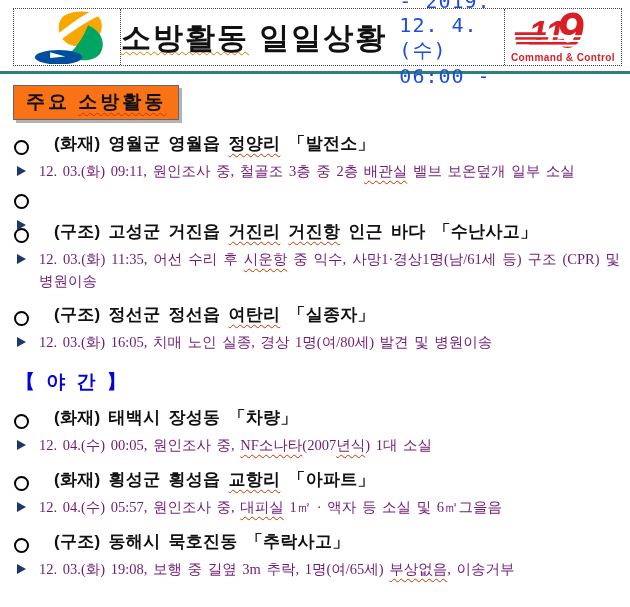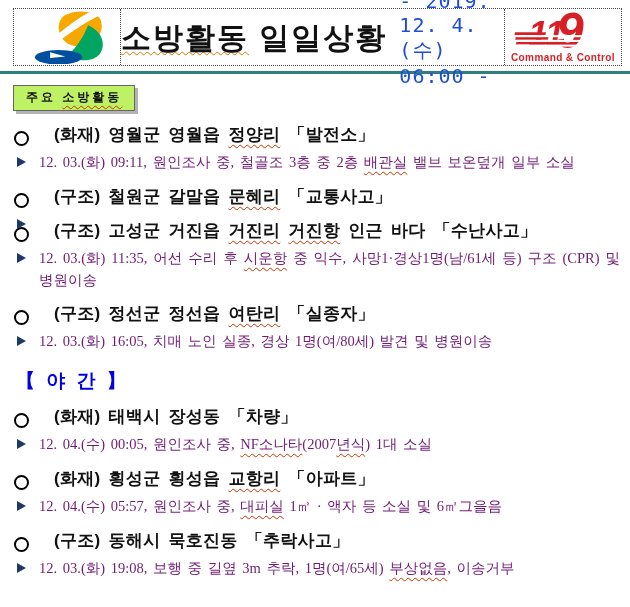--- a/index.html
+++ b/index.html
@@ -12,21 +12,21 @@
   .title-cell{flex:1;flex-direction:row;border-left:1px dotted #444;border-right:1px dotted #444;padding-top:2px;gap:12px;}
   .cc-cell{width:116px;flex-direction:column;justify-content:flex-end;padding-bottom:2px;}
   .page-title{font-size:30px;font-weight:900;letter-spacing:2px;line-height:1.05;white-space:nowrap;}
   .page-title .wavy-title{text-decoration-line:underline;text-decoration-style:wavy;text-decoration-color:#e07800;text-decoration-thickness:1px;text-underline-offset:3px;}
   .date-line{font-size:20px;letter-spacing:1px;margin-top:1px;font-family:"DejaVu Sans Mono","Liberation Serif",serif;color:#1d4ed8;}
   .cc-caption{font-family:Liberation Sans, sans-serif;font-size:10px;font-weight:700;color:#d71f26;letter-spacing:0.4px;line-height:1;margin-top:1px;white-space:nowrap;}
 
   .teal-rule{height:3px;background:#2e7e7e;margin-top:5px;}
 
   
-  .badge{display:inline-block;margin:11px 0 0 13px;padding:3px 12px 4px 12px;border:1px solid #666;box-shadow:3px 3px 0 #b3b3b3;font-size:12px;font-weight:700;letter-spacing:3px;background:#bef264;}
+  .badge{display:inline-block;margin:11px 0 0 13px;padding:3px 12px 4px 12px;border:1px solid #666;box-shadow:3px 3px 0 #b3b3b3;font-size:19px;font-weight:700;letter-spacing:3px;background:#f97316;}
 
   
   .events{padding:1px 10px 0 14px;}
   .evt-heading{display:flex;align-items:flex-end;gap:25px;margin-top:11px;font-size:17px;font-weight:800;letter-spacing:0.3px;word-spacing:3px;}
   .circle-bullet{width:11px;height:11px;border:2.6px solid #000;border-radius:50%;flex:none;}
   .evt-detail{position:relative;padding-left:25px;margin-top:6px;font-size:14.5px;line-height:1.5;font-family:"Liberation Serif",serif;color:#701a75;text-align:justify;word-spacing:2px;}
   .arrow-bullet{position:absolute;left:3px;top:5px;width:0;height:0;border-left:9px solid #1b3a6b;border-top:5.5px solid transparent;border-bottom:5.5px solid transparent;}
   .night-title{margin:15px 0 0 2px;font-size:19px;font-weight:800;color:#0000e0;letter-spacing:3px;}
 
   .wavy{text-decoration-line:underline;text-decoration-style:wavy;text-decoration-color:#cc3300;text-decoration-thickness:1px;text-underline-offset:4px;}
@@ -74,21 +74,20 @@
   <div class="badge" id="section-badge"><span>주요 </span><span class="wavy">소방활동</span></div>
 
   <div class="events" id="events">
       <div class="evt-heading">
         <span class="circle-bullet"></span>
         <span>(화재) 영월군 영월읍 <span class="wavy">정양리</span> 「발전소」</span>
       </div>
       <div class="evt-detail"><span class="arrow-bullet"></span><span>12. 03.(화) 09:11, 원인조사 중, 철골조 3층 중 2층 <span class="wavy">배관실</span> 밸브 보온덮개 일부 소실</span></div>
       <div class="evt-heading">
         <span class="circle-bullet"></span>
-        <span>(구조) 철원군 갈말읍 <span class="wavy">문혜리</span> 「교통사고」</span>
       </div>
       <div class="evt-detail"><span class="arrow-bullet"></span></div>
       <div class="evt-heading">
         <span class="circle-bullet"></span>
         <span>(구조) 고성군 거진읍 <span class="wavy">거진리</span> <span class="wavy">거진항</span> 인근 바다 「수난사고」</span>
       </div>
       <div class="evt-detail"><span class="arrow-bullet"></span><span>12. 03.(화) 11:35, 어선 수리 후 <span class="wavy">시운항</span> 중 익수, 사망1·경상1명(남/61세 등) 구조 (CPR) 및 병원이송</span></div>
       <div class="evt-heading">
         <span class="circle-bullet"></span>
         <span>(구조) 정선군 정선읍 <span class="wavy">여탄리</span> 「실종자」</span>

